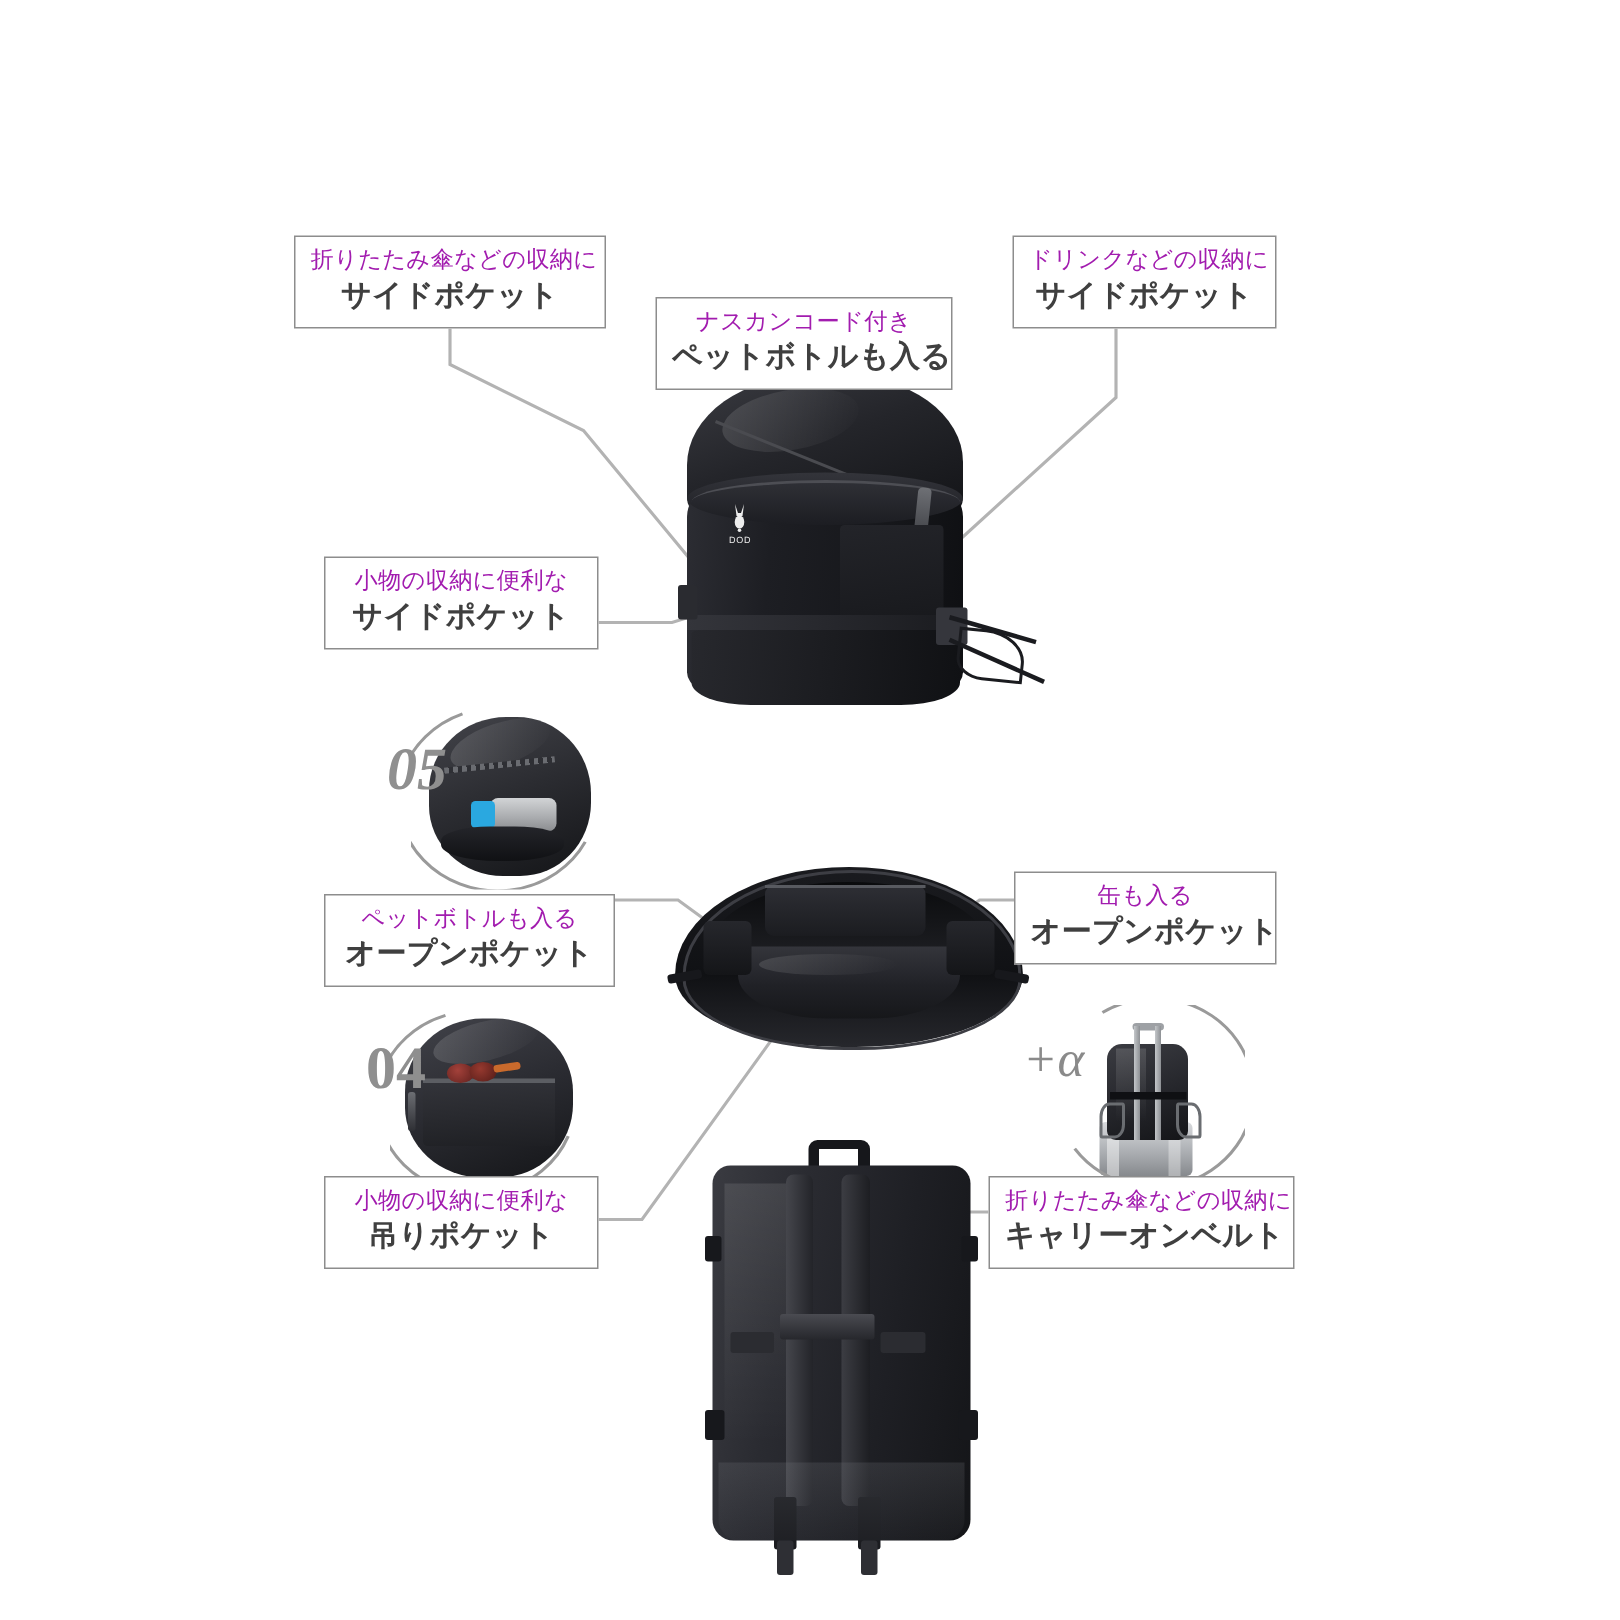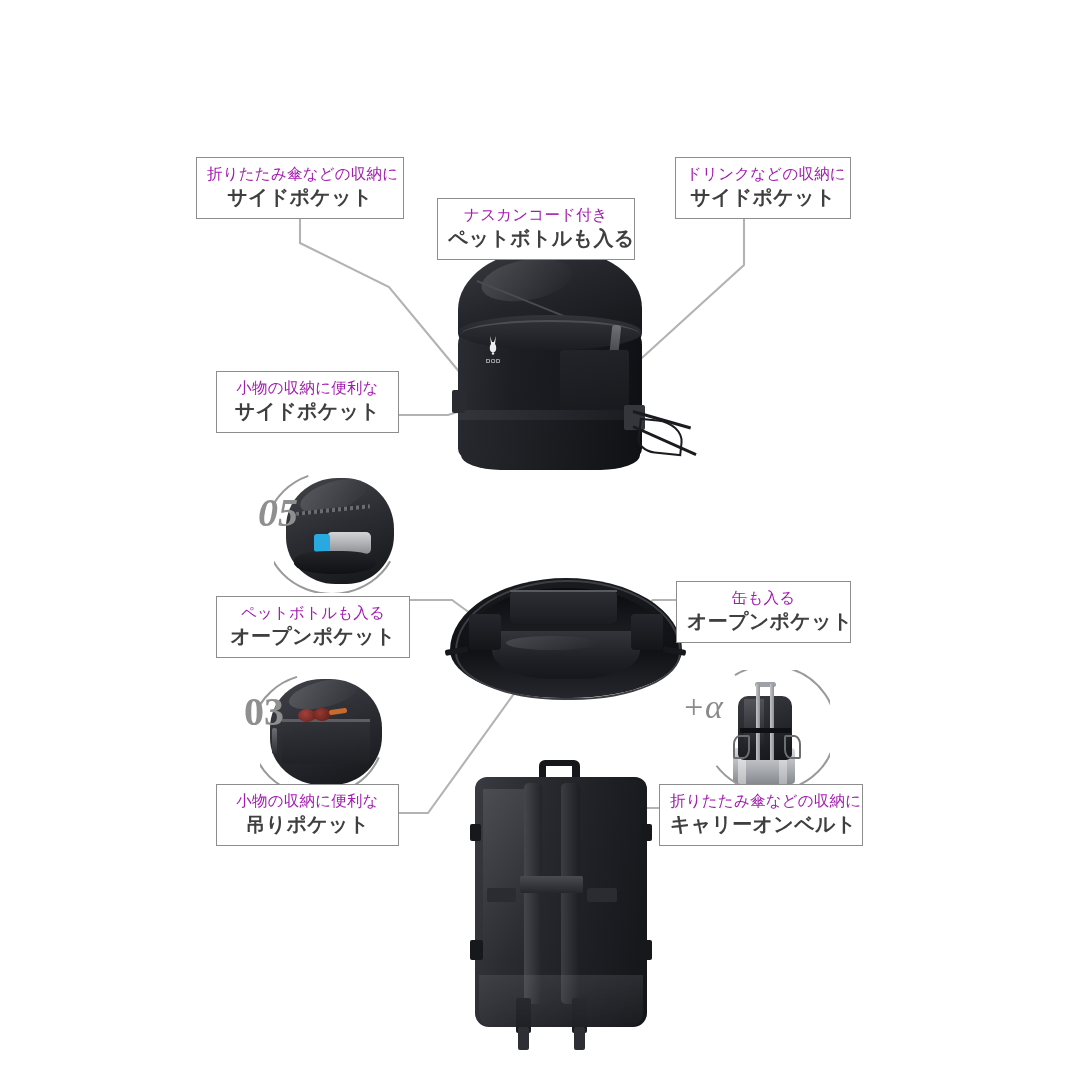--- a/index.html
+++ b/index.html
@@ -256,21 +256,21 @@
            border-radius:50%;"></div>
       <div class="fab" style="left:52%; top:30%; width:14%; height:4%;
            background:#c96a2c; border-radius:2px; transform:rotate(-8deg);"></div>
 
       <div class="fab" style="left:8%; top:46%; width:4%; height:22%;
            background:linear-gradient(180deg,#6c6e73,#2e2f34); border-radius:2px;"></div>
     </div>
     <svg class="ringarc" viewBox="0 0 100 100" preserveAspectRatio="none">
       <path d="M 28 4 A 50 50 0 1 0 90 70"></path>
     </svg>
-    <div class="num" style="left:-18px; top:18px;">03</div>
+    <div class="num" style="left:-18px; top:18px;">04</div>
   </div>
 
   <div class="label" style="left:216px; top:784px; width:183px;">
     <div class="top">小物の収納に便利な</div>
     <div class="main">吊りポケット</div>
   </div>
 
   <div class="shot" style="left:700px; top:672px; width:128px; height:122px;">
     <div class="circle" style="background:#ffffff;">
 

